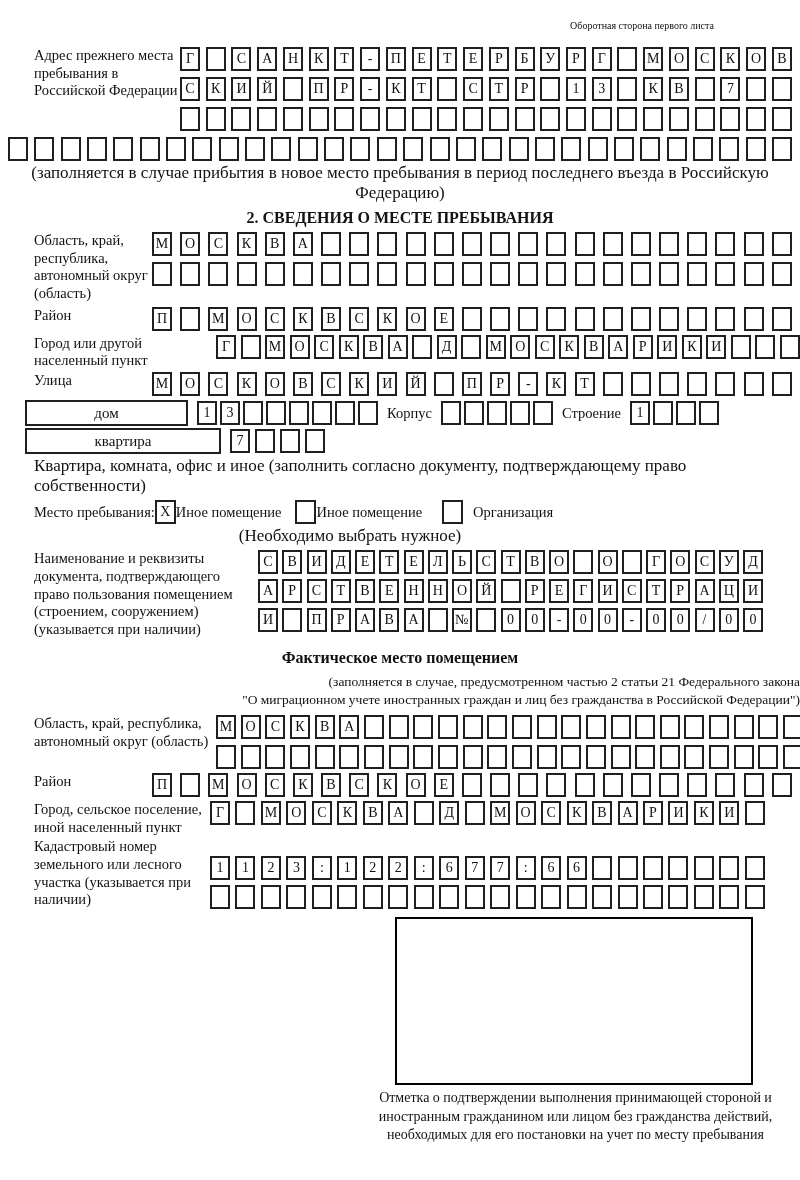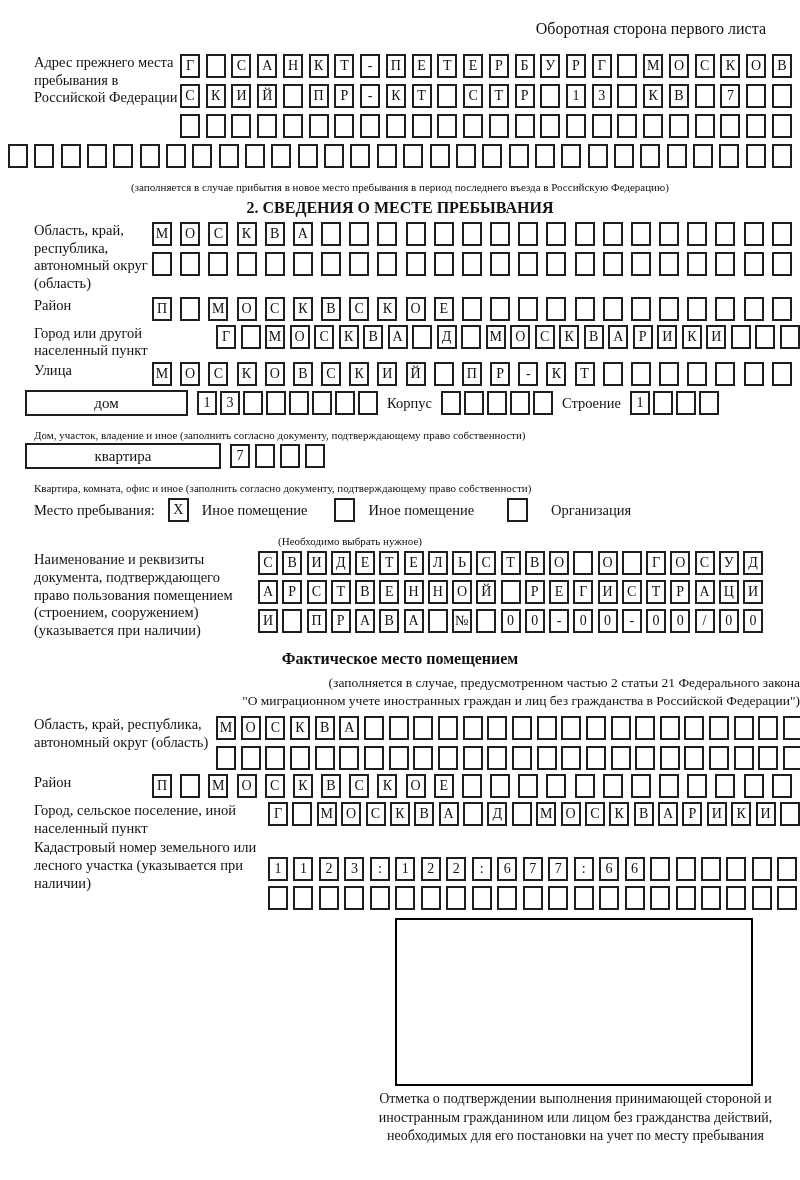--- a/index.html
+++ b/index.html
@@ -1,38 +1,38 @@
 <!DOCTYPE html>
 <html><head>
 <meta charset="utf-8">
 <style>
   html,body{margin:0;padding:0;background:#ffffff;}
   body{width:800px;height:1180px;font-family:"Liberation Serif","DejaVu Serif",serif;color:#111;}
   .page{position:relative;width:800px;height:1180px;overflow:hidden;box-sizing:border-box;padding-top:20px;}
-  .corner{text-align:right;padding-right:34px;font-size:16px;margin-bottom:16px;}
+  .corner{text-align:right;padding-right:86px;font-size:10px;margin-bottom:16px;}
   
   .field{display:flex;align-items:flex-start;}
   .flabel{box-sizing:border-box;padding-left:34px;font-size:14.5px;line-height:1.22;flex:0 0 auto;}
-  .w152{width:152px;} .w180{width:216px;} .w230{width:268px;} .w258{width:258px;}
+  .w152{width:152px;} .w180{width:216px;} .w230{width:210px;} .w258{width:258px;}
   .rowscol{display:flex;flex-direction:column;row-gap:6px;}
   .cellrow{display:flex;justify-content:space-between;}
   .rw612{width:612px;} .rw640{width:640px;} .rw784{width:784px;} .rw505{width:505px;} .rw555{width:555px;}
   .cell{box-sizing:border-box;width:20px;height:24px;border:2px solid #1f1f1f;display:flex;align-items:center;justify-content:center;font-size:14px;background:#fff;flex:0 0 auto;}
   .cellgroup{display:flex;column-gap:3px;}
   .ml8{margin-left:8px;} .ml25{margin-left:25px;} .ml34{margin-left:34px;} .mt6{margin-top:6px;} .mt4{margin-top:4px;} .mt2{margin-top:2px;}
-  .caption{font-size:11px;margin-top:13px;margin-bottom:2px;}
+  .caption{font-size:17px;margin-top:2px;margin-bottom:2px;}
   .center{text-align:center;}
   .h2{font-weight:bold;font-size:16px;text-align:center;margin:6px 0 5px 0;}
   .h3{font-weight:bold;font-size:16px;text-align:center;margin:10px 0 6px 0;}
   .bigbox{box-sizing:border-box;height:26px;border:2px solid #1f1f1f;display:flex;align-items:center;justify-content:center;font-size:15px;flex:0 0 auto;}
   .bb163{width:163px;} .bb196{width:196px;}
   .hrow{display:flex;align-items:center;column-gap:9px;}
   .inlabel{font-size:14.5px;white-space:nowrap;}
   .cb{box-sizing:border-box;width:21px;height:24px;border:2px solid #1f1f1f;display:inline-flex;align-items:center;justify-content:center;font-size:14px;flex:0 0 auto;}
-  .stayrow{display:flex;align-items:center;column-gap:13px;}
+  .stayrow{display:flex;align-items:center;}
   .stamp{box-sizing:border-box;margin:8px 0 0 395px;width:358px;height:168px;border:2px solid #000;background:#fff;}
   .stampcap{margin-left:378px;width:395px;text-align:center;font-size:14px;line-height:1.32;margin-top:4px;}
   .notes{font-size:13.5px;text-align:right;line-height:1.35;}
 </style>
 </head>
 <body>
 
 <div class="page">
 
   <div class="corner">Оборотная сторона первого листа</div>
@@ -321,21 +321,20 @@
         <span class="cell"></span>
       </div>
     <span class="inlabel">Строение</span>
     <div class="cellgroup">
         <span class="cell">1</span>
         <span class="cell"></span>
         <span class="cell"></span>
         <span class="cell"></span>
       </div>
   </div>
-  <div class="caption ml34">Дом, участок, владение и иное (заполнить согласно документу, подтверждающему право собственности)</div>
 
   <div class="hrow ml25 mt2">
     <div class="bigbox bb196">квартира</div>
     <div class="cellgroup" style="column-gap:5px;">
         <span class="cell">7</span>
         <span class="cell"></span>
         <span class="cell"></span>
         <span class="cell"></span>
       </div>
   </div>

